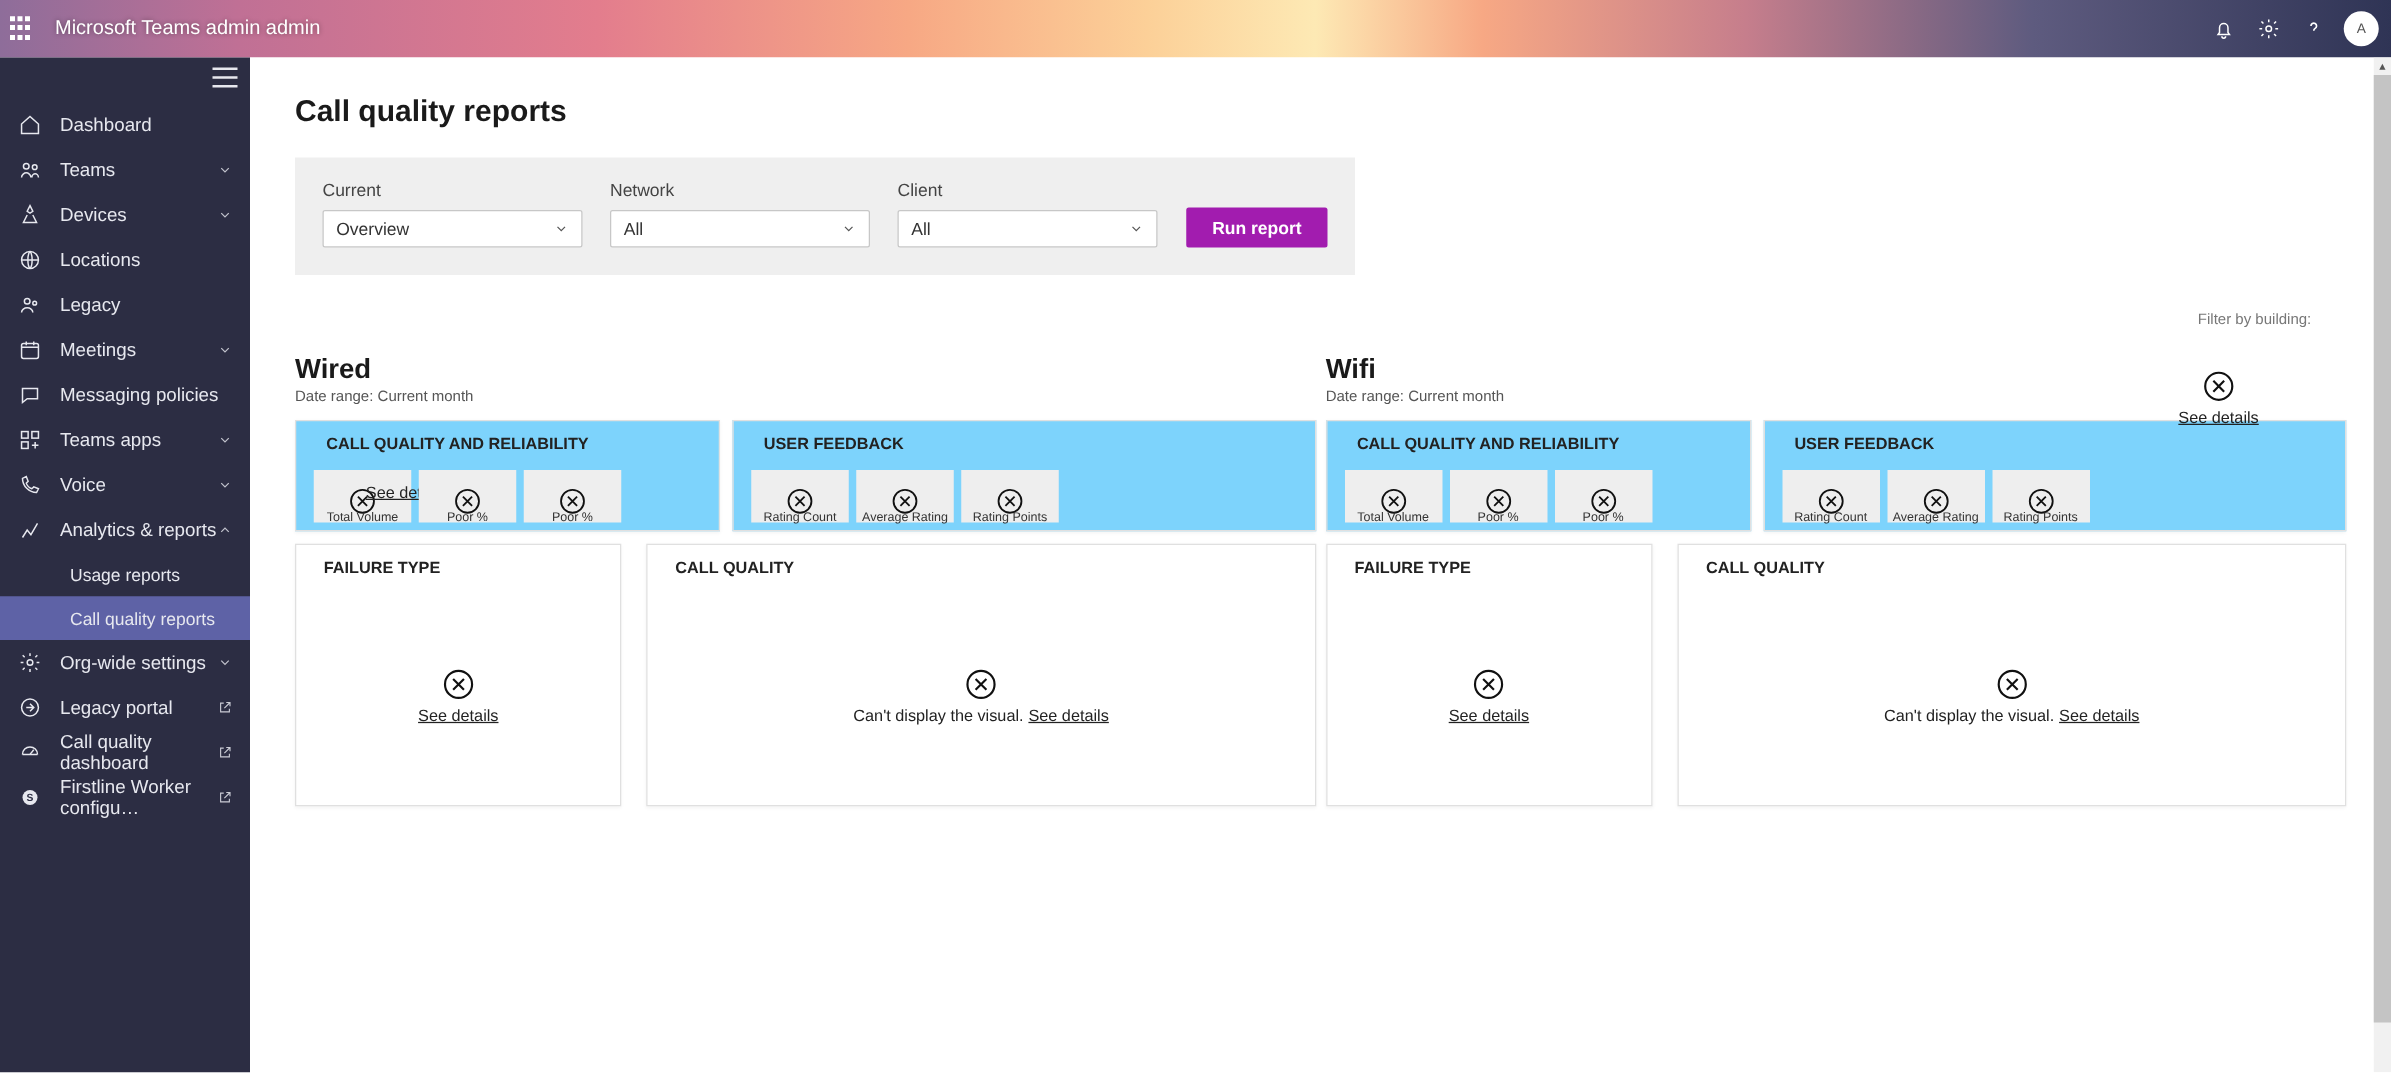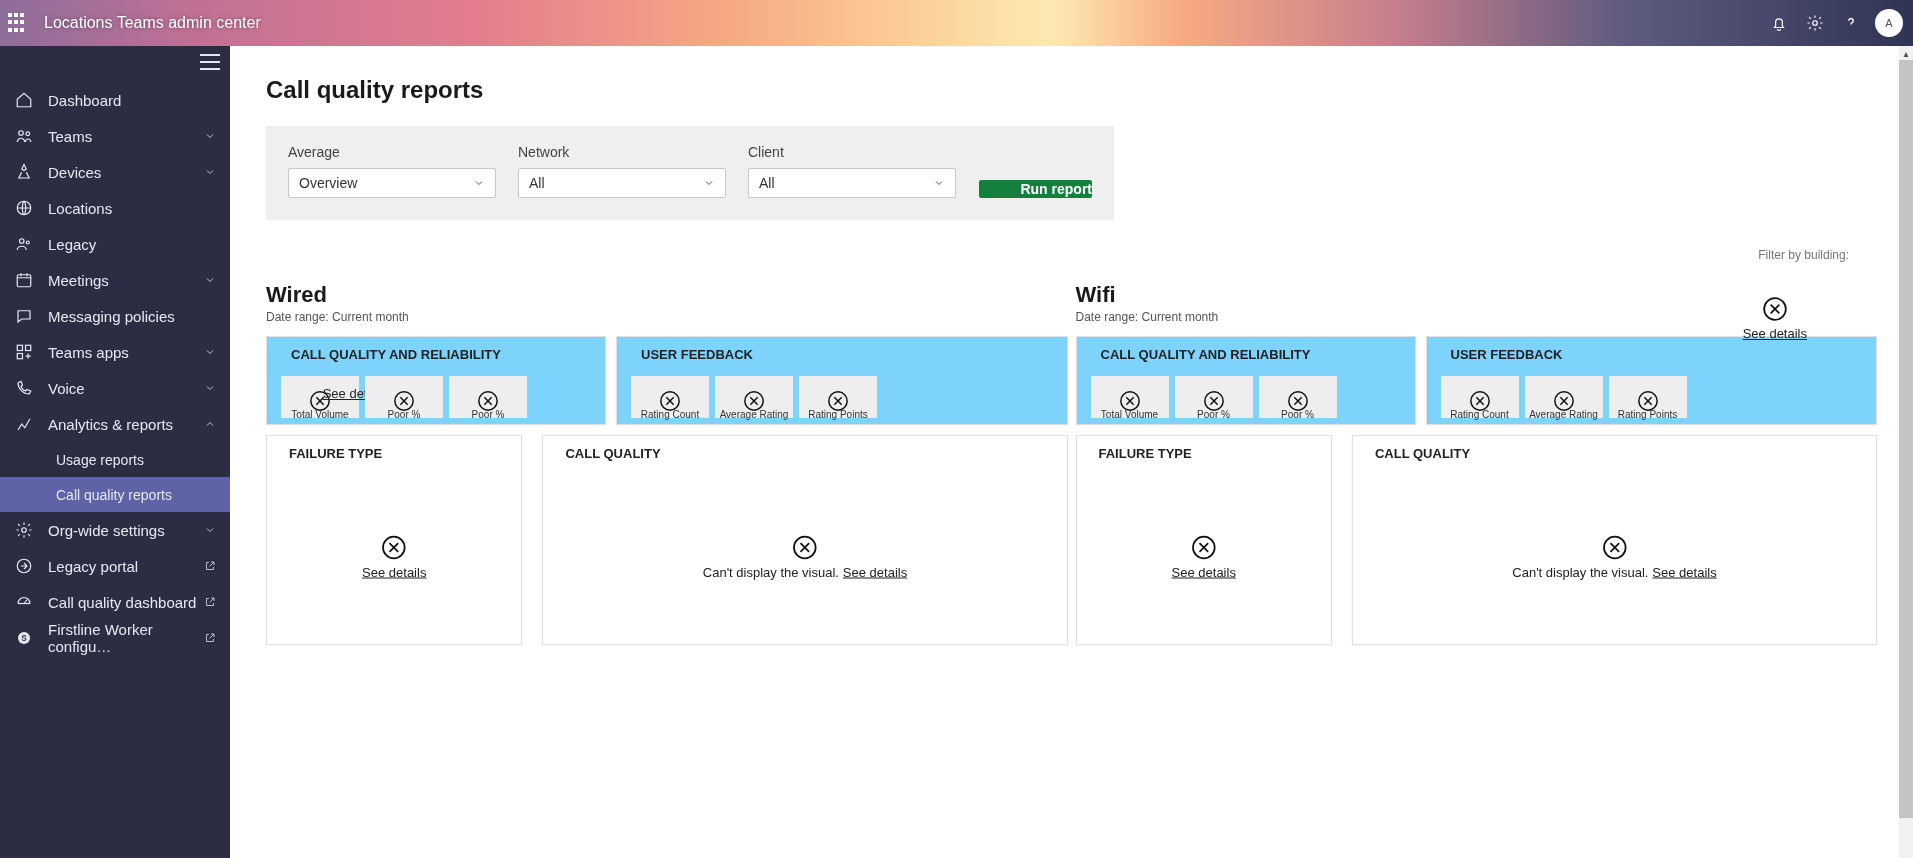--- a/index.html
+++ b/index.html
@@ -15,21 +15,21 @@
   .header .waffle { width:20px; height:20px; display:flex; flex-wrap:wrap; gap:2px; cursor:pointer; margin-right:16px; }
   .header .waffle span { width:4px; height:4px; background:#fff; }
   .header .title { font-size:16px; font-weight:500; text-shadow: 0 0 4px rgba(0,0,0,.4); }
   .header .spacer { flex:1; }
   .header .hicon { width:32px; height:32px; display:flex;align-items:center;justify-content:center;cursor:pointer;border-radius:2px; margin-left:4px;}
   .header .hicon svg { stroke:#fff; fill:none; }
   .header .avatar { width:28px;height:28px;border-radius:50%;background:#fff;margin-left:8px;display:flex;align-items:center;justify-content:center;font-size:11px;color:#555; }
 
   
   .body { display:flex; height: calc(100% - 46px); }
-  .sidebar { width:230px; background:#2c2d43; color:#e7e8ef; position:relative; flex-shrink:0; }
+  .sidebar { width:200px; background:#2c2d43; color:#e7e8ef; position:relative; flex-shrink:0; }
   .hamburger { position:absolute; top:8px; right:10px; width:20px;height:16px; display:flex;flex-direction:column;justify-content:space-between; cursor:pointer;}
   .hamburger span { height:2px; background:#e7e8ef; }
   .nav { padding-top:36px; }
   .nav-item, .nav-sub { display:flex; align-items:center; height:36px; padding:0 14px; cursor:pointer; position:relative;}
   .nav-item .icon { width:20px; height:20px; margin-right:14px; flex-shrink:0; display:flex;align-items:center;justify-content:center;}
   .nav-item .label { flex:1; font-size:15px; }
   .nav-item .chev { opacity:.8; }
   .nav-sub { padding-left:56px; height:35px; }
   .nav-sub.active { background:#5e62a6; }
   .ext-icon { margin-left:6px; opacity:.85; }
@@ -37,21 +37,21 @@
   
   .main { flex:1; overflow:auto; background:#fff; position:relative;}
   .main-inner { padding: 0 0 40px 36px; }
   .page-title { font-size:24px; font-weight:700; color:#1a1a1a; padding:30px 0 22px 0;}
   .filterbar { background:#efefef; padding:18px 22px 22px 22px; display:flex; align-items:flex-end; width: 848px; }
   .filtergroup { margin-right:22px; }
   .filtergroup label { display:block; font-size:14px; color:#444; margin-bottom:8px;}
   .dropdown { position:relative; width:208px; height:30px; background:#fff; border:1px solid #c7c7c7; border-radius:2px; display:flex;align-items:center; padding:0 10px; cursor:pointer;}
   .dropdown .val { flex:1; font-size:14px; color:#333;}
   .dropdown .carrow { color:#666; }
-  .runbtn { margin-left:auto; background:#15803d; border:none; color:#fff; font-weight:600; height:18px; width:113px; border-radius:2px; cursor:pointer; font-size:14px;text-align:right;}
+  .runbtn { margin-left:auto; background:#a21caf; border:none; color:#fff; font-weight:600; height:32px; width:113px; border-radius:2px; cursor:pointer; font-size:14px;}
 
   .reportzone { position:relative; margin-top:28px; margin-right:36px; }
   .filt-build { position:absolute; right:28px; top:0; font-size:12px; color:#777;}
   .topright-err { position:absolute; right:70px; top:48px; text-align:center; }
 
   .columns { display:flex; gap:8px; padding-top:34px; }
   .col { flex:1; }
   .colhead { font-size:22px; font-weight:700; color:#1a1a1a; margin-bottom:2px;}
   .colsub { font-size:12px; color:#555; font-weight:400; margin-bottom:12px;}
   .tiles-top { display:flex; gap:10px; margin-bottom:10px;}
@@ -88,21 +88,21 @@
     <span></span>
       <span></span>
       <span></span>
       <span></span>
       <span></span>
       <span></span>
       <span></span>
       <span></span>
       <span></span>
   </div>
-  <div class="title">Locations Teams admin center</div>
+  <div class="title">Microsoft Teams admin admin</div>
   <div class="spacer"></div>
   <div class="hicon">
     <svg width="18" height="18" viewBox="0 0 24 24" stroke-width="1.6">
         <path d="M6 18h12l-1.5-2v-5a4.5 4.5 0 0 0-9 0v5L6 18zM10 20a2 2 0 0 0 4 0"></path>
       </svg>
   </div>
   <div class="hicon">
     <svg width="18" height="18" viewBox="0 0 24 24" stroke-width="1.6">
         <circle cx="12" cy="12" r="3"></circle>
         <path d="M12 2v3M12 19v3M4.2 4.2l2.1 2.1M17.7 17.7l2.1 2.1M2 12h3M19 12h3M4.2 19.8l2.1-2.1M17.7 6.3l2.1-2.1"></path>
@@ -314,21 +314,21 @@
     <div class="vscroll">
       <div class="up">▴</div>
       <div class="thumb"></div>
       <div class="track"></div>
     </div>
     <div class="main-inner">
       <div class="page-title">Call quality reports</div>
 
       <div class="filterbar">
         <div class="filtergroup">
-          <label>Average</label>
+          <label>Current</label>
           <div class="dropdown">
             <span class="val">Overview</span>
             <span class="carrow">
                 <svg width="12" height="12" viewBox="0 0 24 24" fill="none" stroke="#555" stroke-width="2">
                   <path d="M6 9l6 6 6-6"></path>
                 </svg>
               </span>
           </div>
         </div>
         <div class="filtergroup">

